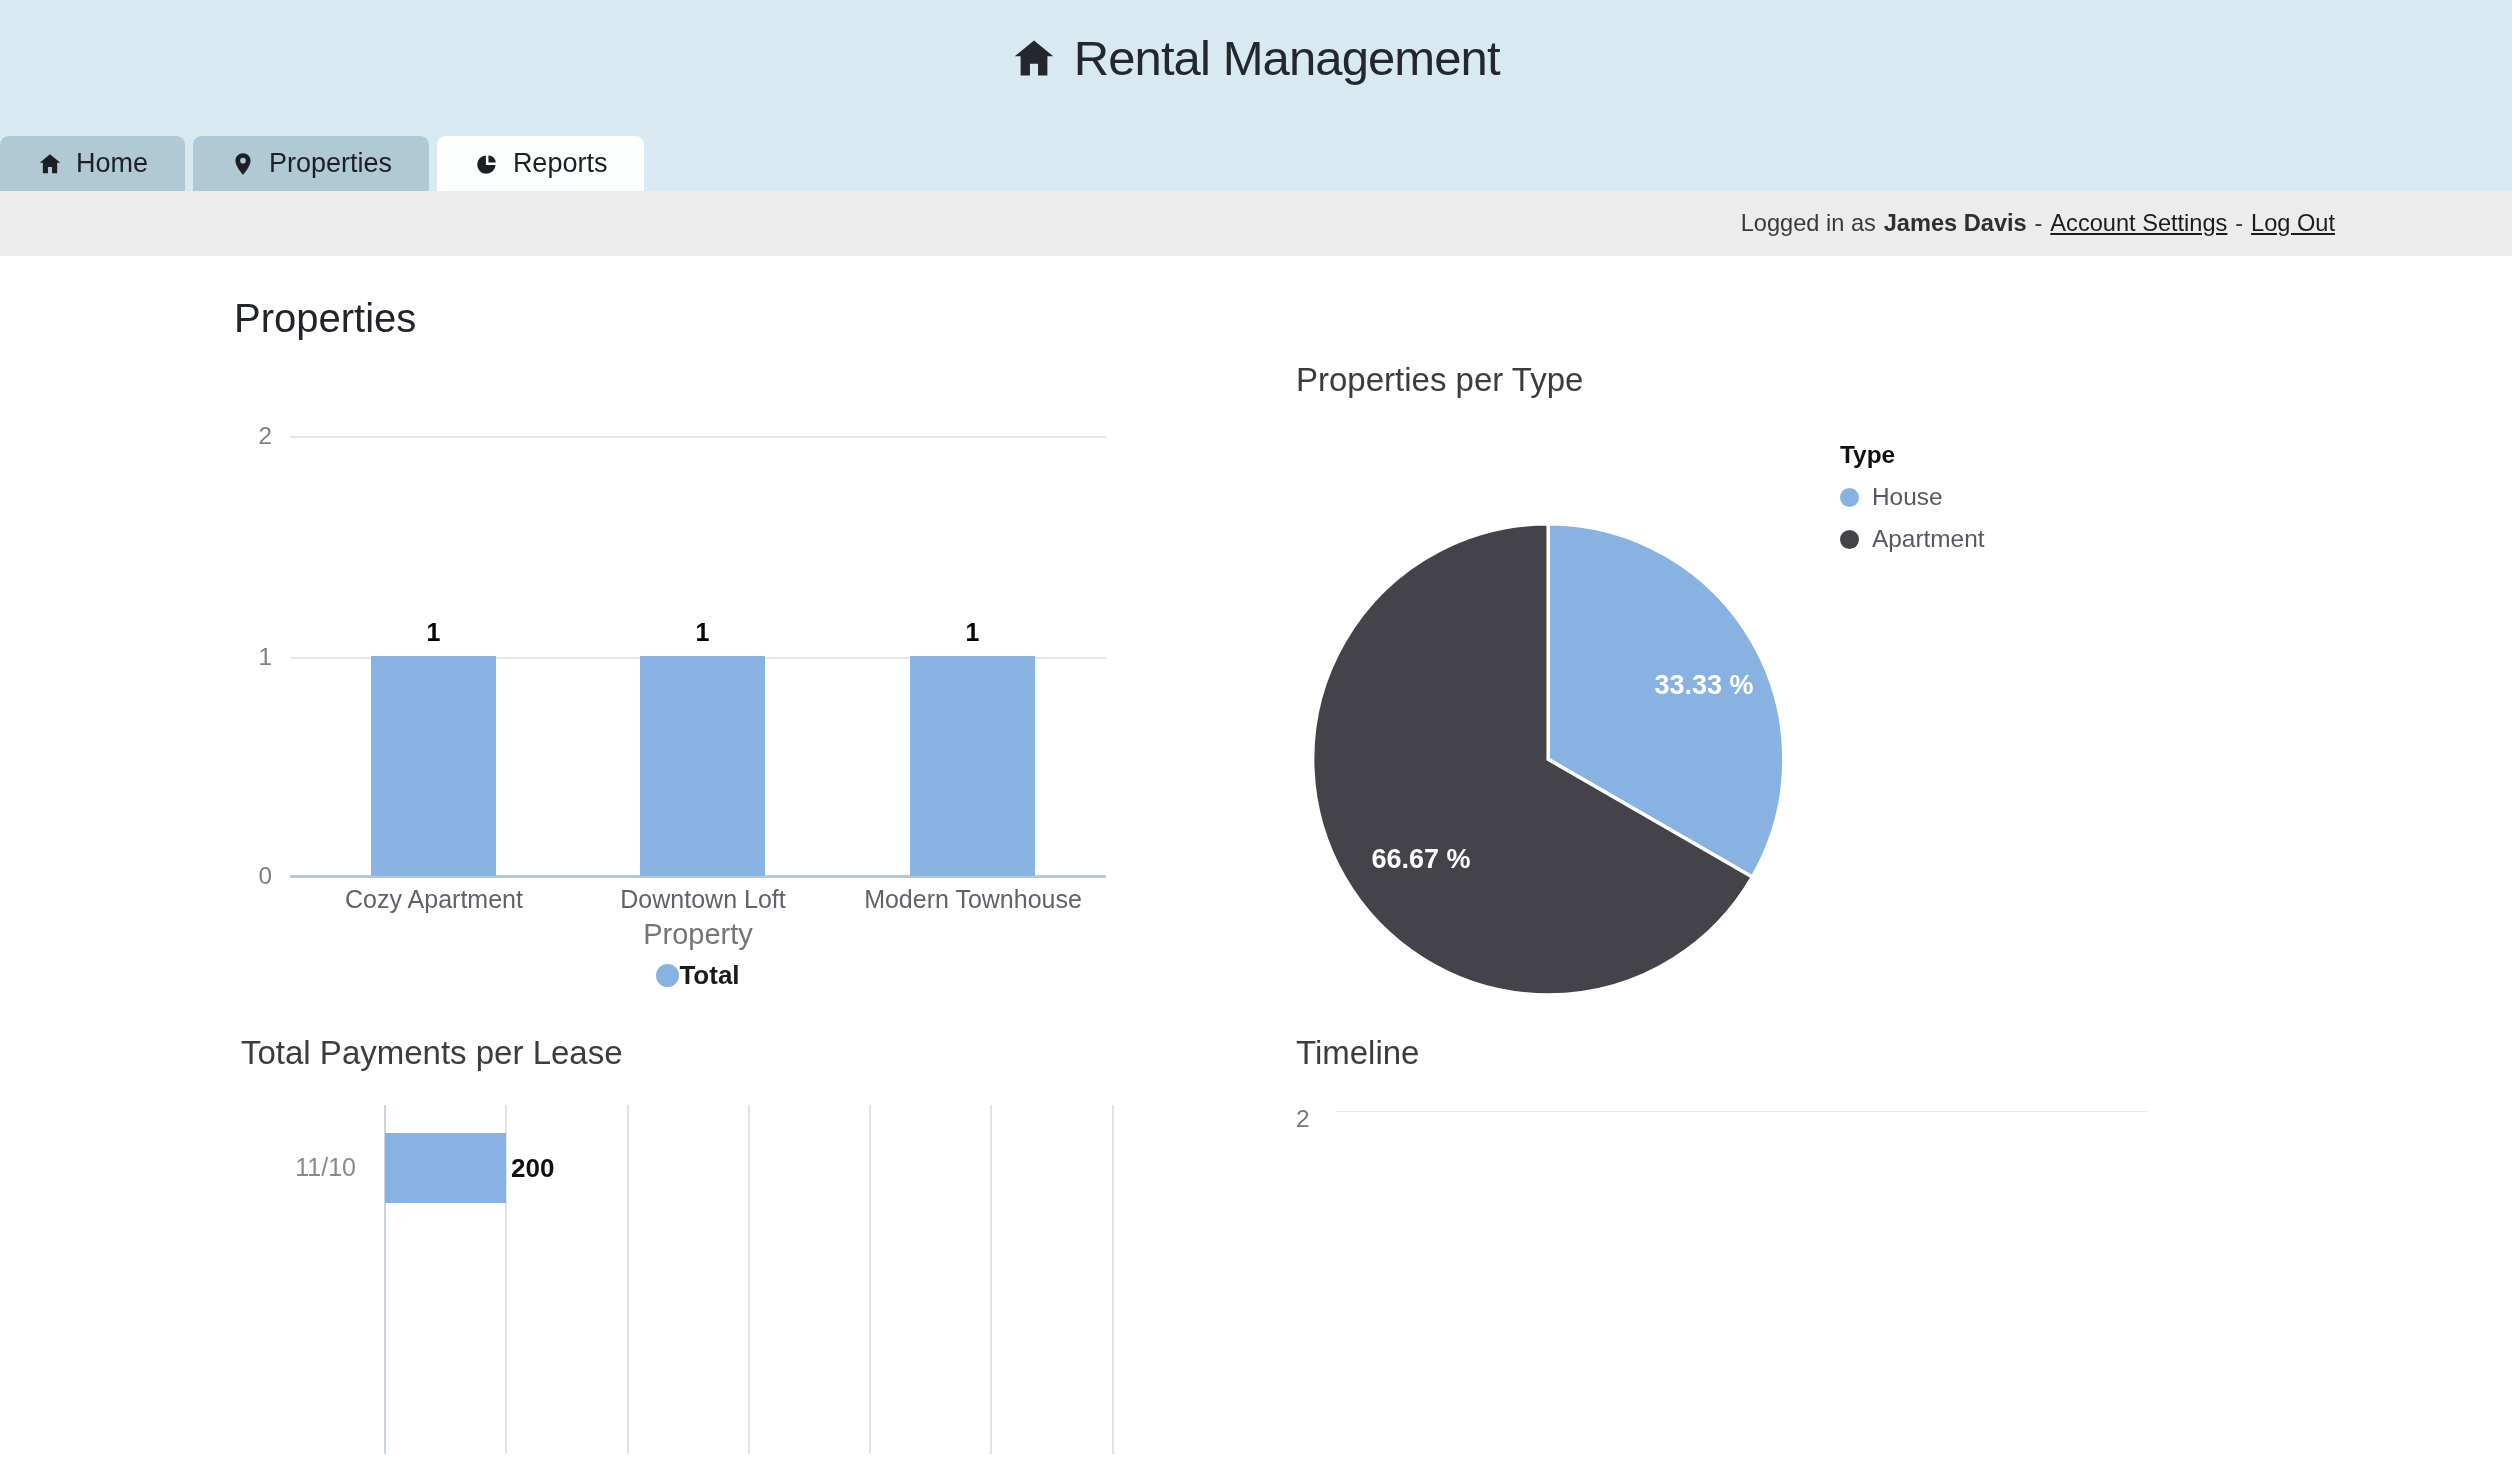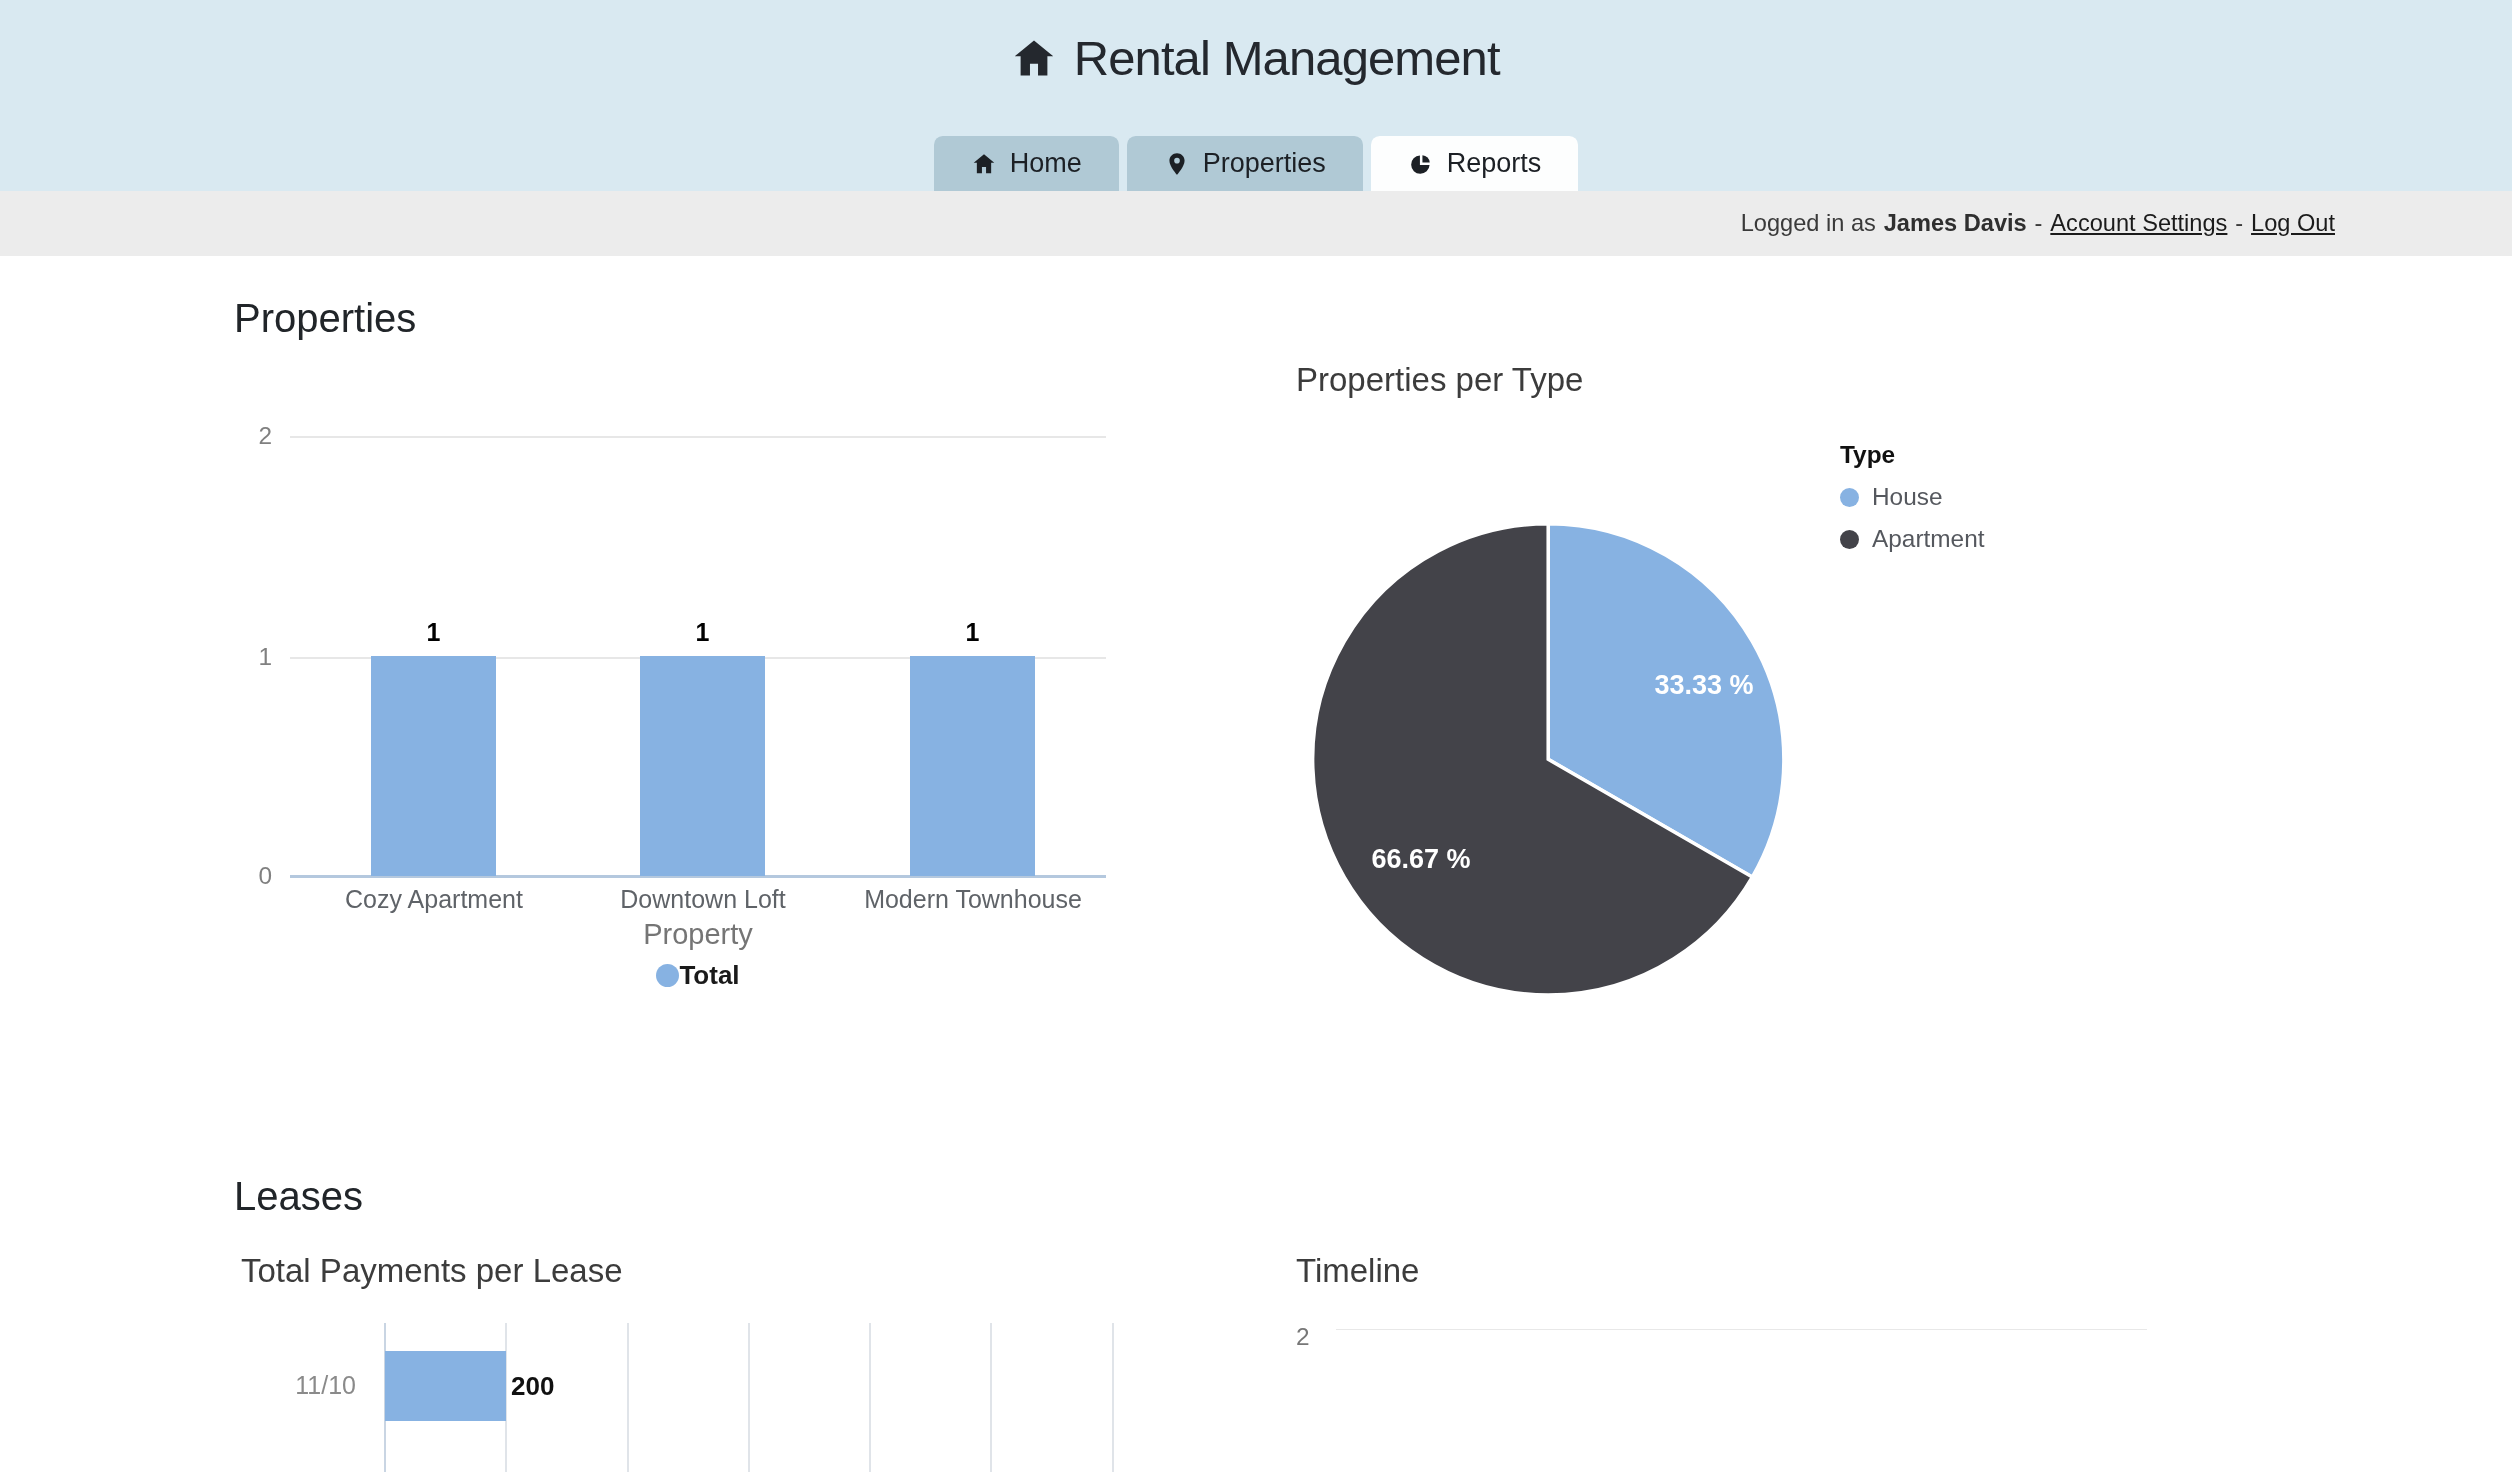--- a/index.html
+++ b/index.html
@@ -10,21 +10,21 @@
     color: #212529;
     overflow: hidden;
   }
   .page { width: 2512px; height: 1472px; overflow: hidden; position: relative; background: #ffffff; }
 
   
   .header { height: 191px; background: #d9e9f1; position: relative; }
   .title-row { display: flex; justify-content: center; align-items: center; gap: 17.4px; padding-top: 30px; }
   .title-row h1 { font-size: 49px; font-weight: 400; color: #24282e; letter-spacing: -0.9px; }
   .title-home-icon svg { width: 44px; height: 44px; display: block; }
-  .tabs { position: absolute; bottom: 0; left: 0; right: 0; display: flex; justify-content: center; gap: 7.9px; }
+  .tabs { position: absolute; bottom: 0; left: 0; right: 0; display: flex; gap: 7.9px; }
   .tab {
     height: 55px; padding: 0 37px; border-radius: 8.7px 8.7px 0 0;
     background: #b0c9d5; display: flex; align-items: center; gap: 13px;
     font-size: 27px; color: #1c2025; text-decoration: none; cursor: pointer;
   }
   .tab.active { background: #fdfefe; }
   .tab svg { width: 26px; height: 26px; display: block; }
 
   
   .userbar {
@@ -184,21 +184,20 @@
             <span class="lbl">House</span>
           </div>
           <div class="pie-legend-item">
             <span class="dot" style="background:#434349"></span>
             <span class="lbl">Apartment</span>
           </div>
         </div>
       </div>
     </div>
 
-    <h2 class="section second">Leases</h2>
 
     <div class="charts-row second">
 
       <div class="col-left chart hbarchart">
         <div class="chart-title">Total Payments per Lease</div>
         <div id="hbar-grid">
             <div class="vgrid axis" style="left: 150px;"></div>
             <div class="vgrid" style="left: 271px;"></div>
             <div class="vgrid" style="left: 393px;"></div>
             <div class="vgrid" style="left: 514px;"></div>

